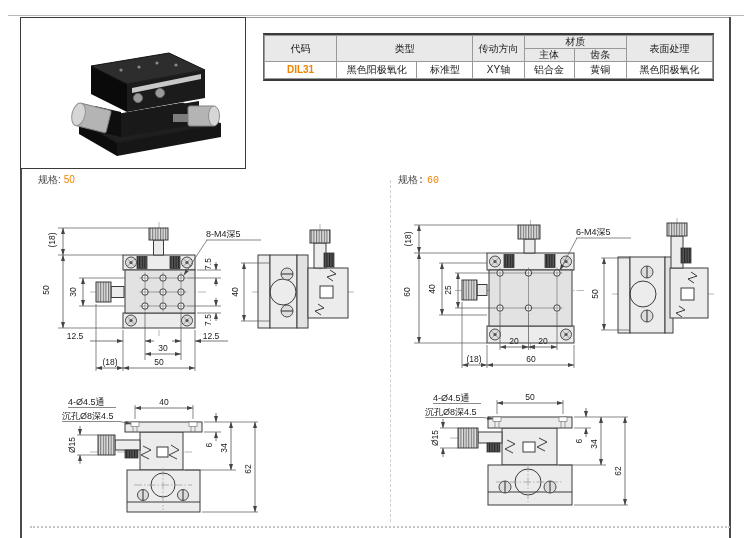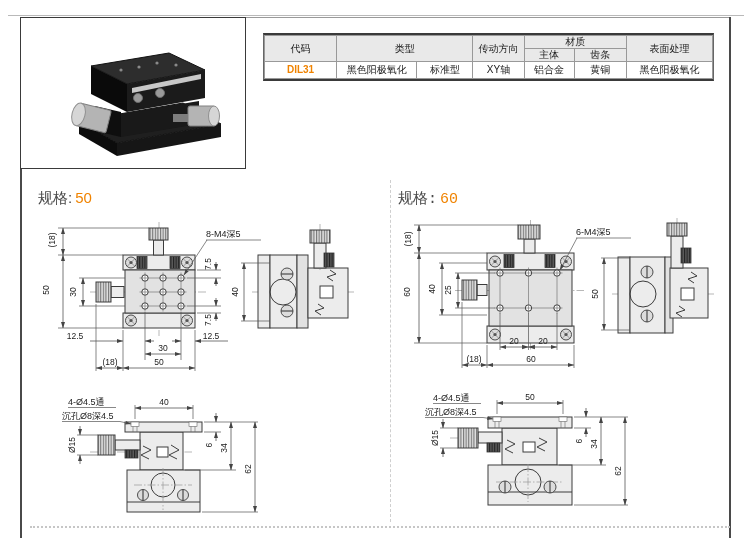--- a/index.html
+++ b/index.html
@@ -14,21 +14,21 @@
   
   .tablewrap{position:absolute;left:263px;top:33px;width:449px;
              border-top:2px solid #3a3a3a;border-bottom:2px solid #3a3a3a;
              border-left:1px solid #666;border-right:1px solid #666;}
   table.spec{border-collapse:collapse;table-layout:fixed;width:100%;font-size:10px;color:#222;text-align:center;}
   table.spec td{border:1px solid #999;padding:0;overflow:hidden;white-space:nowrap;}
   table.spec tr.h td{background:#e9e9e9;height:12px;line-height:12px;}
   table.spec tr.d td{background:#fff;height:16px;line-height:16px;margin-left:20px;}
   .code-val{color:#f08300;font-weight:bold;}
   
-  .speclabel{position:absolute;top:189px;font-size:15px;color:#4a4a4a;}
+  .speclabel{position:absolute;top:173px;font-size:10px;color:#4a4a4a;}
   .speclabel .val{color:#f08300;margin-left:3px;}
   .sl50{left:38px;} .sl60{left:398px;font-family:Liberation Mono, monospace;}
   
   .vdash{position:absolute;left:390px;top:180px;height:342px;width:0;border-left:1px dashed #cfcfcf;}
   .hdots{position:absolute;left:30px;top:526px;width:700px;height:0;border-top:2px dotted #c6c6c6;}
   
   .draw50{position:absolute;left:30px;top:212px;}
   .draw60{position:absolute;left:398px;top:212px;}
   svg text{font-family:"Liberation Sans",sans-serif;}
   .o{fill:#ececec;stroke:#3c3c3c;stroke-width:1;}

